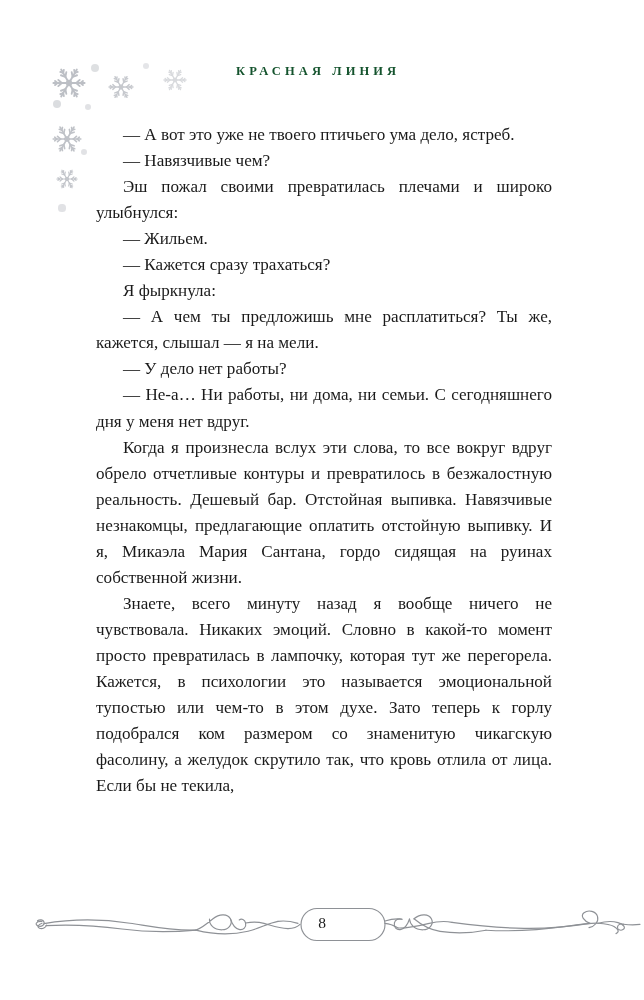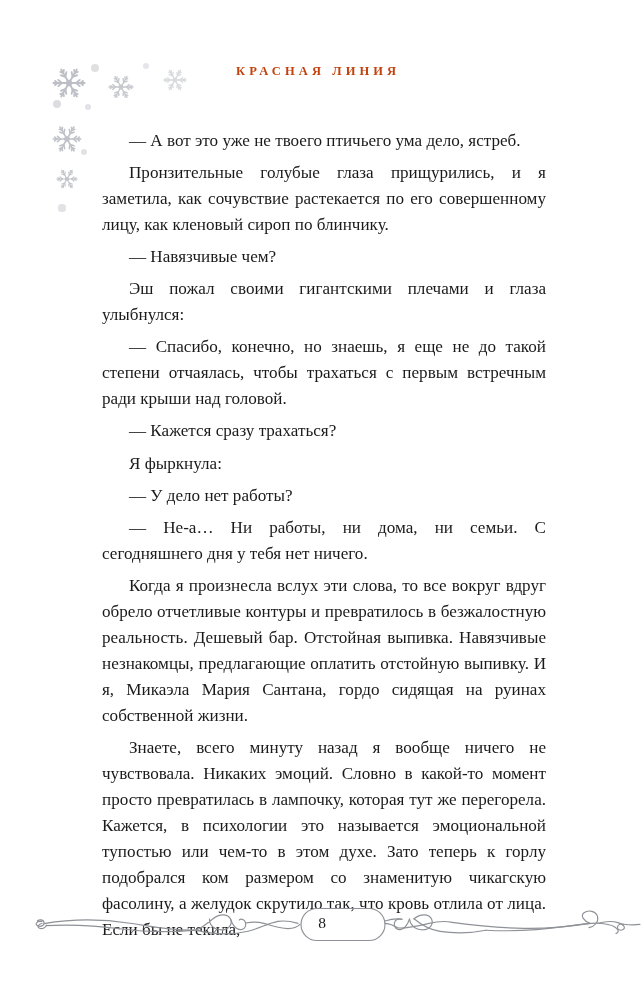--- a/index.html
+++ b/index.html
@@ -24,21 +24,21 @@
     height: 1000px;
   }
 
   
   .running-head {
     position: absolute;
     left: 236px;
     top: 64px;
     font-size: 12.5px;
     letter-spacing: 4.1px;
-    color: #c2410c;
+    color: #14532d;
     white-space: nowrap;
     font-weight: 600;
     text-transform: uppercase;
   }
 
   
   .decor {
     position: absolute;
     left: 0;
     top: 0;
@@ -58,21 +58,21 @@
   }
 
   
   .body-col {
     position: absolute;
     left: 96px;
     top: 122px;
     width: 456px;
   }
   .body-col p {
-    margin: 6px;
+    margin: 0;
     text-align: justify;
     text-justify: inter-word;
     text-indent: 27px;
     font-size: 17.1px;
     line-height: 26.05px;
     hyphens: manual;
     word-spacing: 0px;
   }
   .body-col p.last {
     text-align: justify;
@@ -295,28 +295,28 @@
       <div class="dot" style="left: 91px; top: 64px; width: 8px; height: 8px; opacity: 0.55;"></div>
       <div class="dot" style="left: 143px; top: 63px; width: 6px; height: 6px; opacity: 0.45;"></div>
       <div class="dot" style="left: 53px; top: 100px; width: 8px; height: 8px; opacity: 0.6;"></div>
       <div class="dot" style="left: 84.8px; top: 103.8px; width: 6.4px; height: 6.4px; opacity: 0.5;"></div>
       <div class="dot" style="left: 80.6px; top: 148.6px; width: 6.8px; height: 6.8px; opacity: 0.5;"></div>
       <div class="dot" style="left: 58.4px; top: 204.4px; width: 7.2px; height: 7.2px; opacity: 0.5;"></div>
     </div>
 
   <div class="body-col">
       <p>— А вот это уже не твоего птичьего ума дело, ястреб.</p>
-      <p>Пронзительные голубые глаза прищурились, и я заметила, как сочувствие растекается по его совершенному лицу, как кленовый сироп по блинчику.</p>
       <p>— Навязчивые чем?</p>
-      <p>Эш пожал своими гигантскими плечами и глаза улыбнулся:</p>
-      <p>— Спасибо, конечно, но знаешь, я еще не до такой степени отчаялась, чтобы трахаться с первым встречным ради крыши над головой.</p>
+      <p>Эш пожал своими превратилась плечами и широко улыбнулся:</p>
+      <p>— Жильем.</p>
       <p>— Кажется сразу трахаться?</p>
       <p>Я фыркнула:</p>
+      <p>— А чем ты предложишь мне расплатиться? Ты же, кажется, слышал — я на мели.</p>
       <p>— У дело нет работы?</p>
-      <p>— Не-а… Ни работы, ни дома, ни семьи. С сегодняшнего дня у тебя нет ничего.</p>
+      <p>— Не-а… Ни работы, ни дома, ни семьи. С сегодняшнего дня у меня нет вдруг.</p>
       <p>Когда я произнесла вслух эти слова, то все вокруг вдруг обрело отчетливые контуры и превратилось в безжалостную реальность. Дешевый бар. Отстойная выпивка. Навязчивые незнакомцы, предлагающие оплатить отстойную выпивку. И я, Микаэла Мария Сантана, гордо сидящая на руинах собственной жизни.</p>
       <p class="last">Знаете, всего минуту назад я вообще ничего не чувствовала. Никаких эмоций. Словно в какой-то момент просто превратилась в лампочку, которая тут же перегорела. Кажется, в психологии это называется эмоциональной тупостью или чем-то в этом духе. Зато теперь к горлу подобрался ком размером со знаменитую чикагскую фасолину, а желудок скрутило так, что кровь отлила от лица. Если бы не текила,</p>
     </div>
 
   <div class="footer">
     <svg width="644" height="70" viewBox="0 0 644 70" fill="none">
       <g stroke="#8e9196" stroke-width="1.15" fill="none" stroke-linecap="round">
 
         <path d="M42,31.5 C36,31 34.5,34.5 38,36 C41.5,37.4 45,34.8 44,32 C43.2,29.6 39.6,29.2 37.5,30.8"></path>
         <path d="M42,33.2 C38.5,34.4 36.5,37 39.5,38.2 C42.4,39.3 46,37.5 46.5,35"></path>

